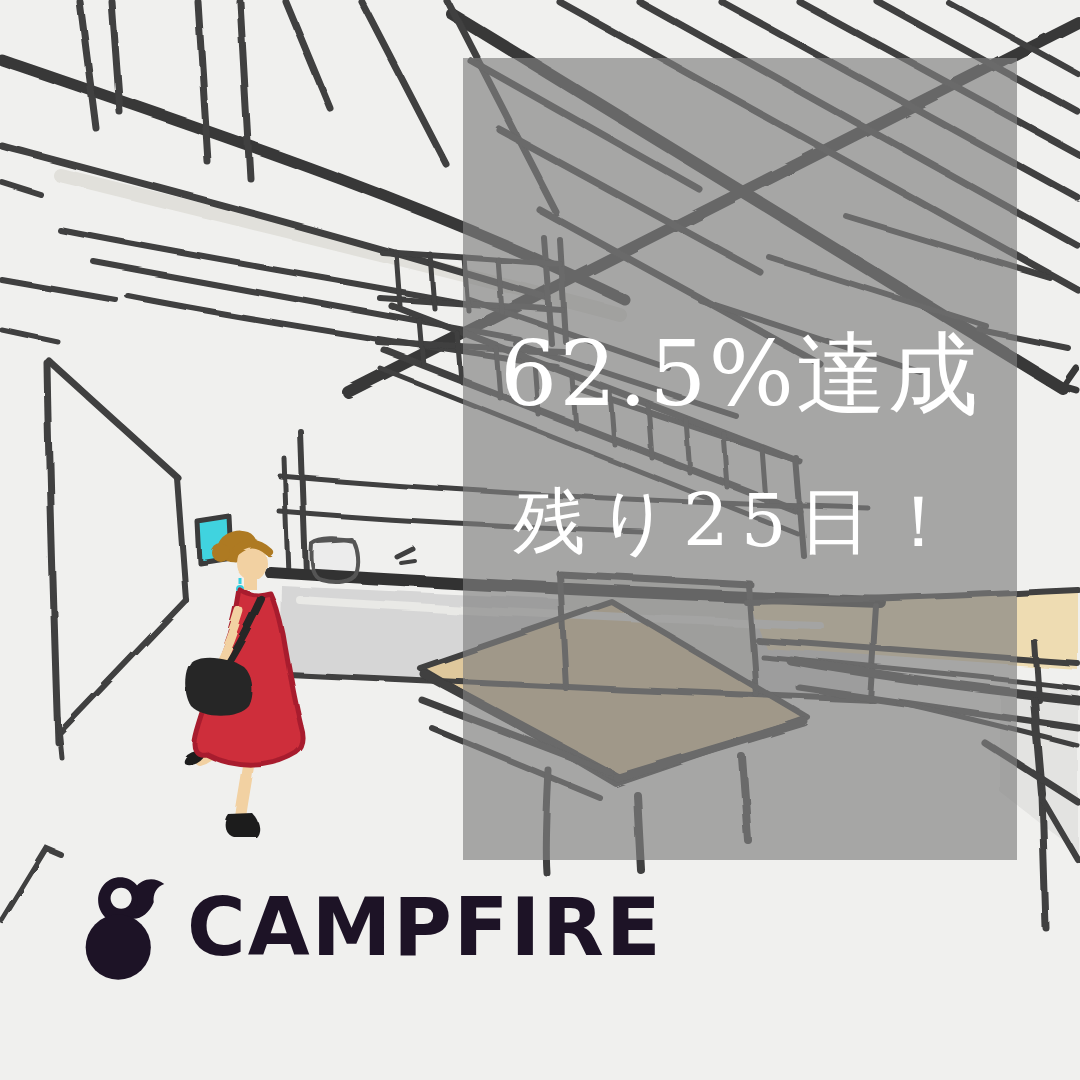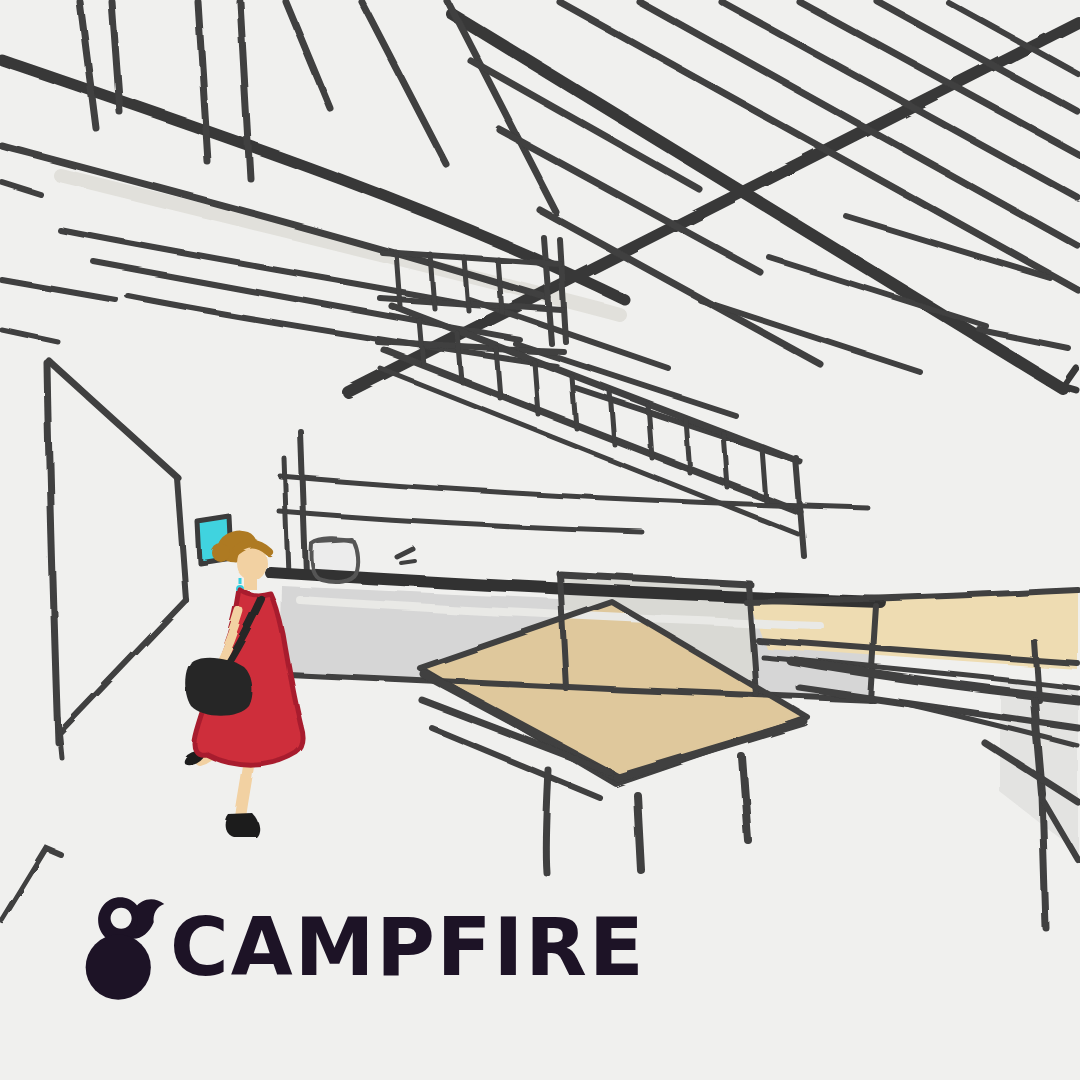--- a/index.html
+++ b/index.html
@@ -15,22 +15,22 @@
   }
   .overlay-text{
     position:absolute;left:0;width:100%;text-align:center;
     color:var(--text,#ffffff);
     font-family:"DejaVu Serif","Liberation Serif",serif;
     line-height:1.1;white-space:nowrap;
   }
   .overlay-line1{top:266px;font-size:90px;letter-spacing:2px;}
   .overlay-line2{top:424px;font-size:72px;letter-spacing:12px;}
   .logo{
-    position:absolute;left:78px;top:892px;height:112px;
-    display:flex;align-items:center;text-align:center;
+    position:absolute;left:78px;top:872px;height:112px;
+    display:flex;align-items:center;gap:17px;text-align:center;
   }
   .logo-mark{width:92px;height:108px;flex:0 0 auto;}
   .logo-wordmark{
     font-size:80px;font-weight:700;letter-spacing:2px;
     color:var(--logo,#1d1326);line-height:1;
   }
 </style>
 </head>
 <body>
 
@@ -192,20 +192,24 @@
         <path d="M240 590 C237 610 232 630 226 646 C216 674 202 708 195 736 C192 748 196 756 206 754 C236 770 272 768 296 753 C303 748 305 739 301 726 C294 697 287 658 283 634 C279 615 275 602 271 594 C261 597 250 597 240 590 Z" fill="#ce2f3b" stroke="#a81f2e" stroke-width="5" stroke-linejoin="round"></path>
         <path d="M240 612 C233 636 226 652 219 666" fill="none" stroke="#f2d1a2" stroke-width="9" stroke-linecap="round"></path>
         <path d="M262 600 C248 630 235 655 220 676" fill="none" stroke="#262626" stroke-width="8" stroke-linecap="round"></path>
         <path d="M193 660 C184 666 182 692 191 706 C203 719 239 719 249 706 C255 695 253 675 244 667 C228 656 203 654 193 660 Z" fill="#262626"></path>
         <path d="M228 814 C222 822 224 834 234 837 L256 837 C262 831 259 820 252 813 Z" fill="#1c1c1c"></path>
       </g>
 
     </g>
   </svg>
 
+  <div class="overlay-panel">
+    <div class="overlay-text overlay-line1">62.5%達成</div>
+    <div class="overlay-text overlay-line2">残り25日！</div>
+  </div>
 
   <div class="logo">
     <svg class="logo-mark" viewBox="0 0 96 112" aria-hidden="true">
       <g fill="#1d1326">
         <path fill-rule="evenodd" d="M44 3 C57 3 67 14 67 27 C67 40 57 51 44 51 C31 51 21 40 21 27 C21 14 31 3 44 3 Z M45 14 C39 14 34 19 34 25 C34 31 39 36 45 36 C51 36 56 31 56 25 C56 19 51 14 45 14 Z"></path>
         <circle cx="42" cy="76" r="34"></circle>
         <path d="M60 14 C66 4 80 2 90 10 C82 13 78 20 79 29 C74 41 64 48 55 46 C62 38 64 24 60 14 Z"></path>
       </g>
     </svg>
     <span class="logo-wordmark">CAMPFIRE</span>

